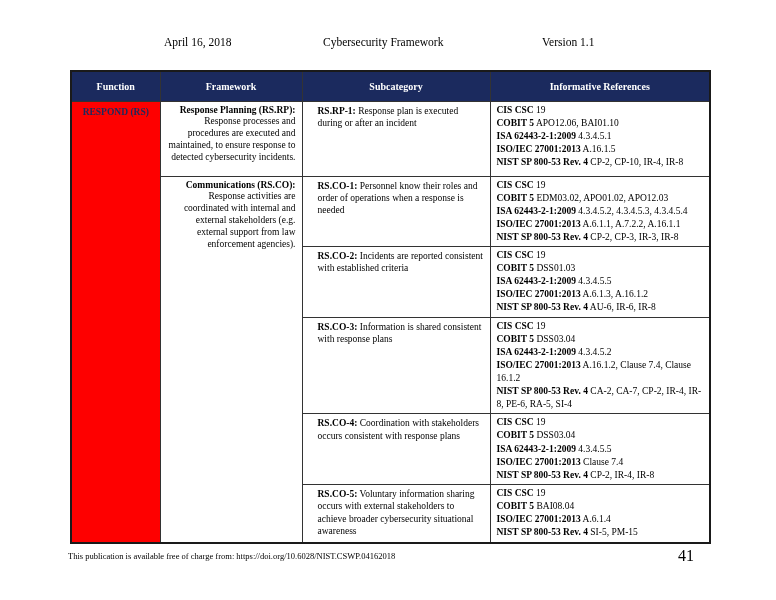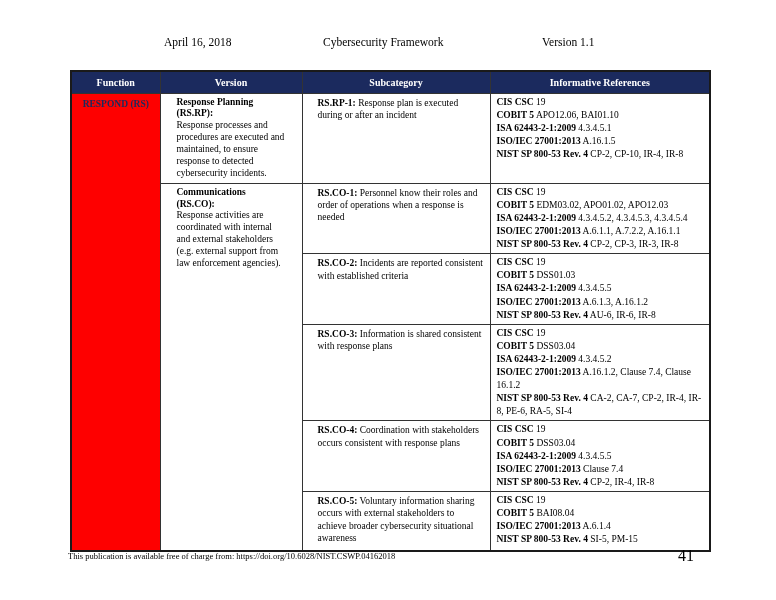--- a/index.html
+++ b/index.html
@@ -32,40 +32,40 @@
     border: 2px solid var(--border-dark);
   }
   .doc-table th, .doc-table td {
     border: 1px solid var(--border-inner);
   }
   .doc-table thead th {
     background: var(--navy);
     color: #ffffff;
     font-weight: bold;
     font-size: 10px;
-    height: 22px;
+    height: 30px;
     text-align: center;
     vertical-align: middle;
     padding: 0 2px;
   }
   .doc-table td { font-size: 9.5px; }
 
   td.function-cell {
     background: var(--red);
     color: var(--navy);
     font-weight: bold;
     text-align: center;
     vertical-align: top;
     padding-top: 5px;
     font-size: 9.5px;
   }
   td.category-cell {
-    text-align: left;
+    text-align: right;
     vertical-align: top;
-    padding: 3px 16px;
+    padding: 3px 6px;
     line-height: 1.25;
   }
   td.category-cell .cat-title { display: block; font-weight: bold; }
   td.sub-cell {
     vertical-align: top;
     padding: 3px 5px 3px 15px;
     line-height: 1.3;
   }
   td.refs-cell {
     vertical-align: top;
@@ -96,21 +96,21 @@
 <table class="doc-table">
   <colgroup>
     <col style="width:89px">
     <col style="width:142px">
     <col style="width:188px">
     <col style="width:220px">
   </colgroup>
   <thead>
     <tr>
       <th>Function</th>
-      <th>Version</th>
+      <th>Framework</th>
       <th>Subcategory</th>
       <th>Informative References</th>
     </tr>
   </thead>
   <tbody>
       <tr style="height: 75px;">
         <td class="function-cell" rowspan="6" style="color: rgb(27, 42, 94);"><span>RESPOND (RS)</span></td>
         <td class="category-cell" rowspan="1"><span class="cat-title">Response Planning (RS.RP):</span><span>Response processes and procedures are executed and maintained, to ensure response to detected cybersecurity incidents.</span></td>
         <td class="sub-cell"><span class="b">RS.RP-1:</span> Response plan is executed during or after an incident</td>
         <td class="refs-cell">

